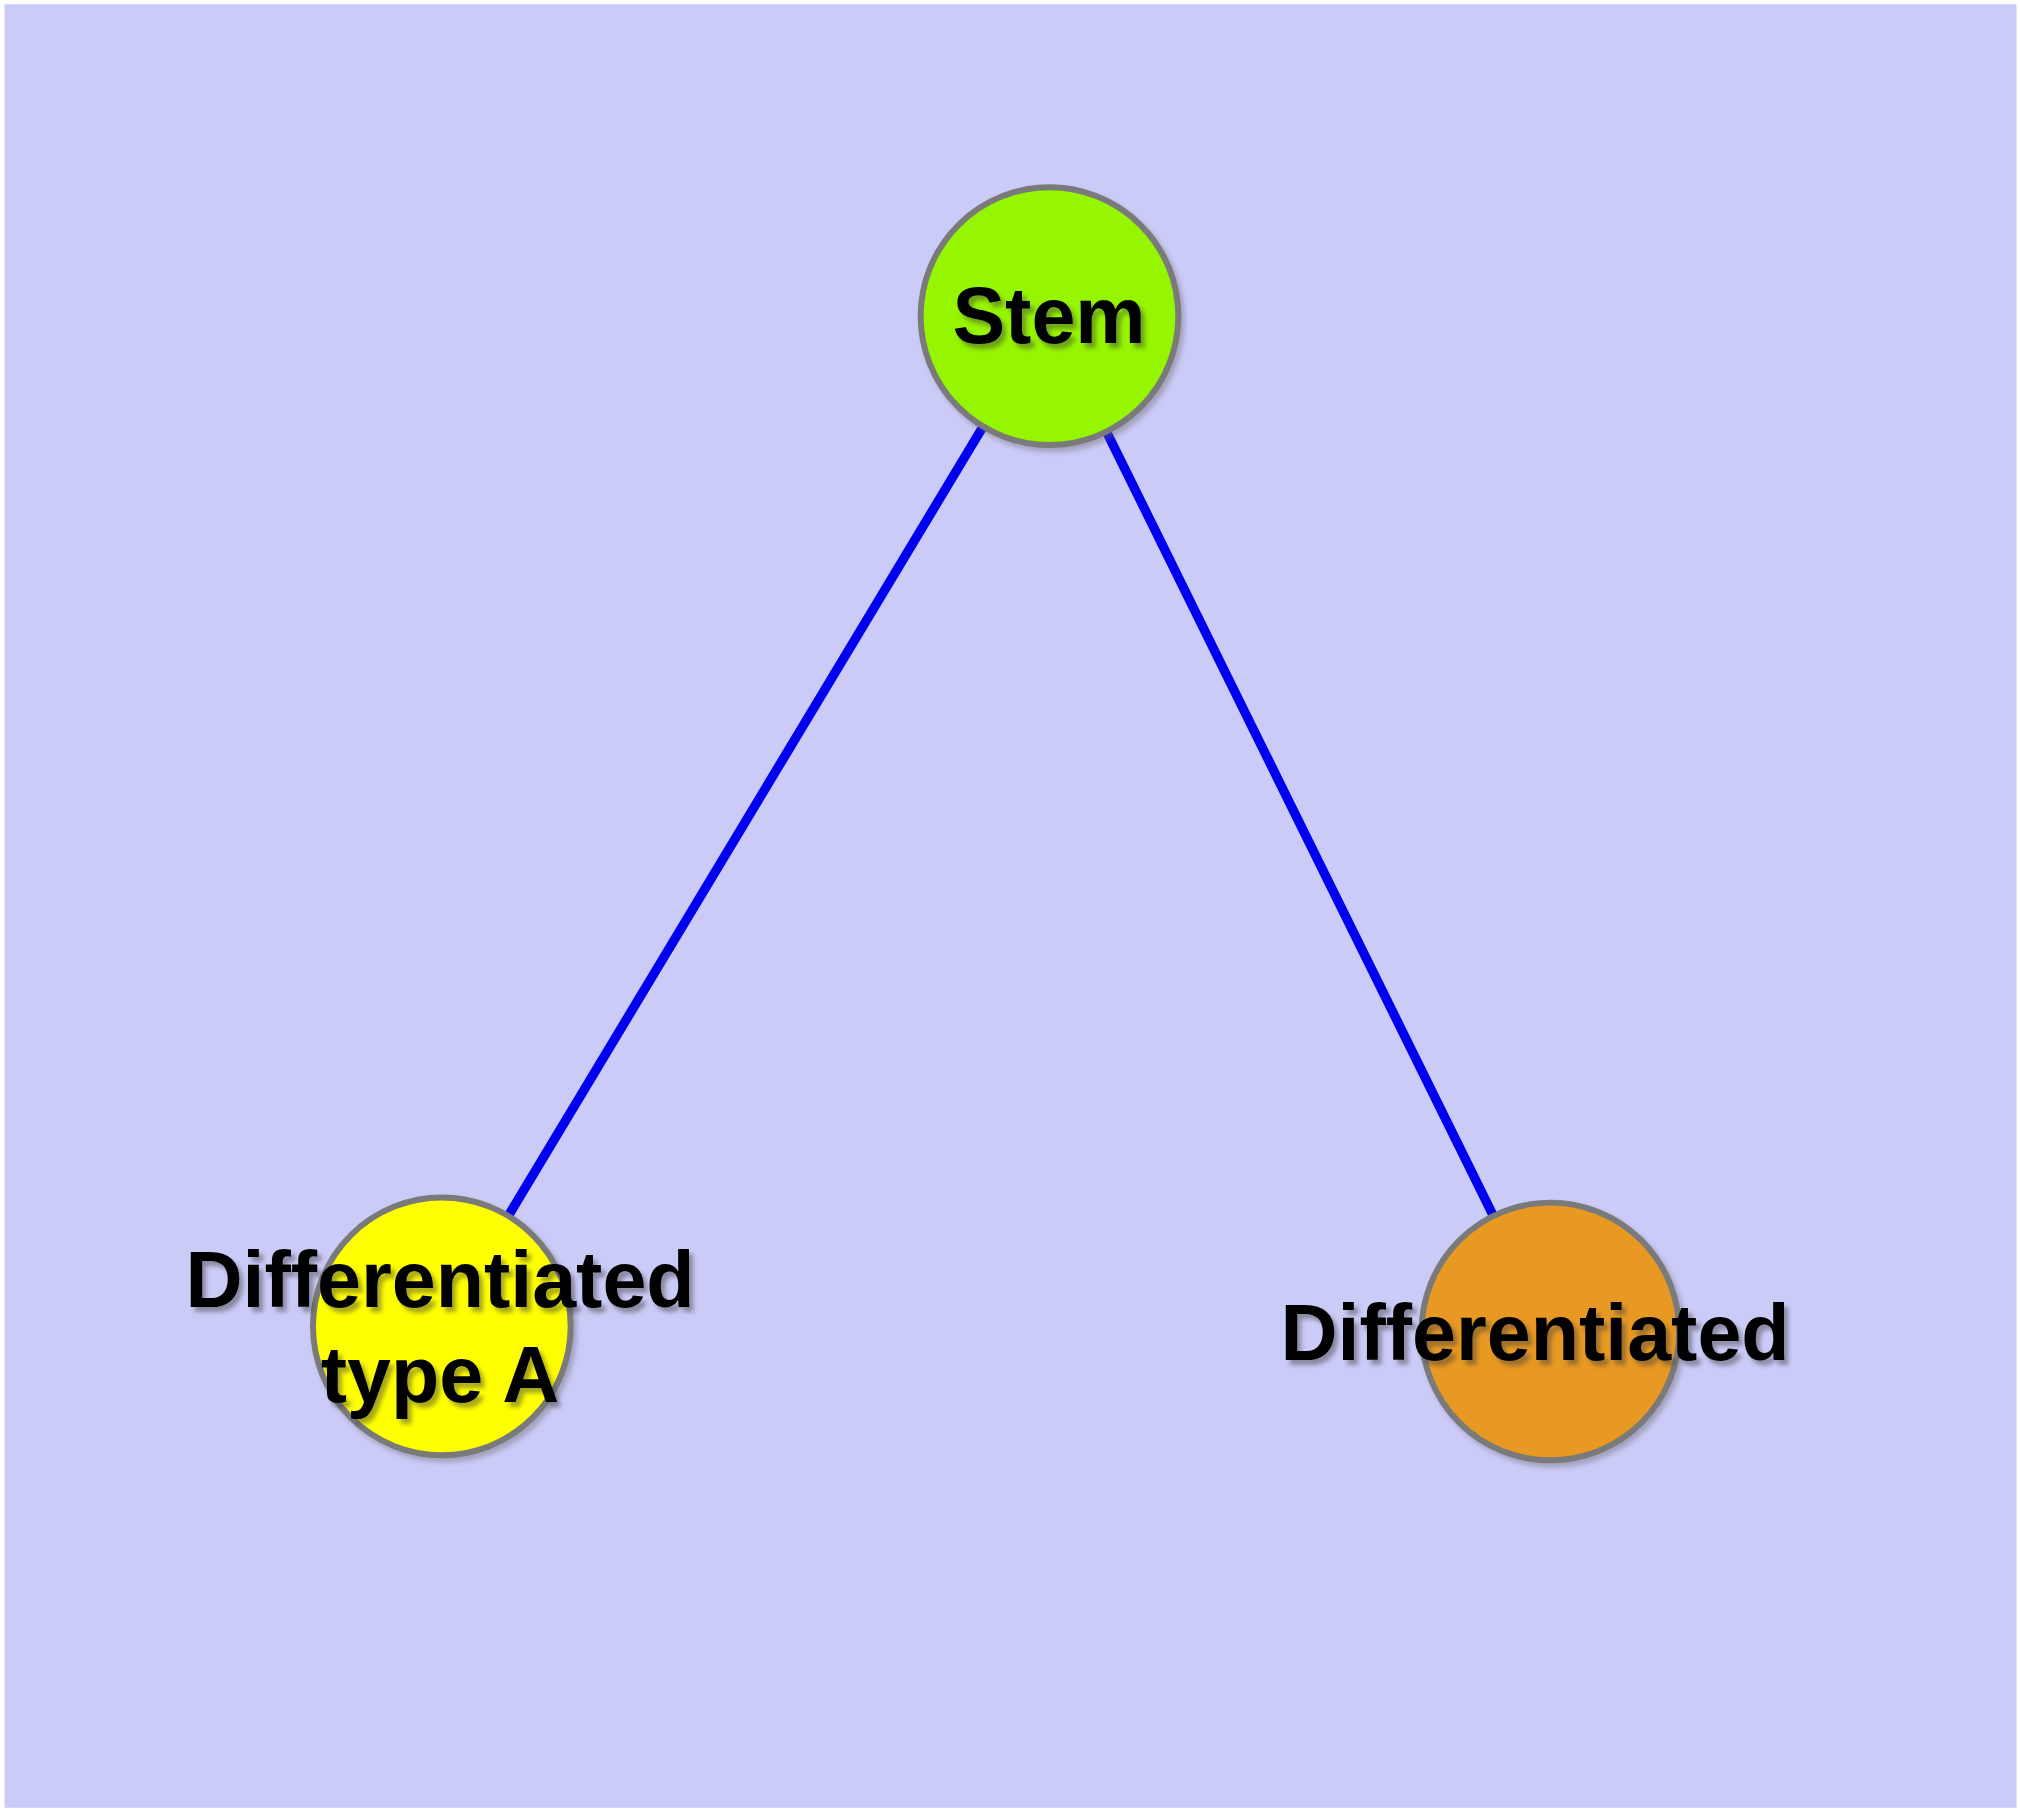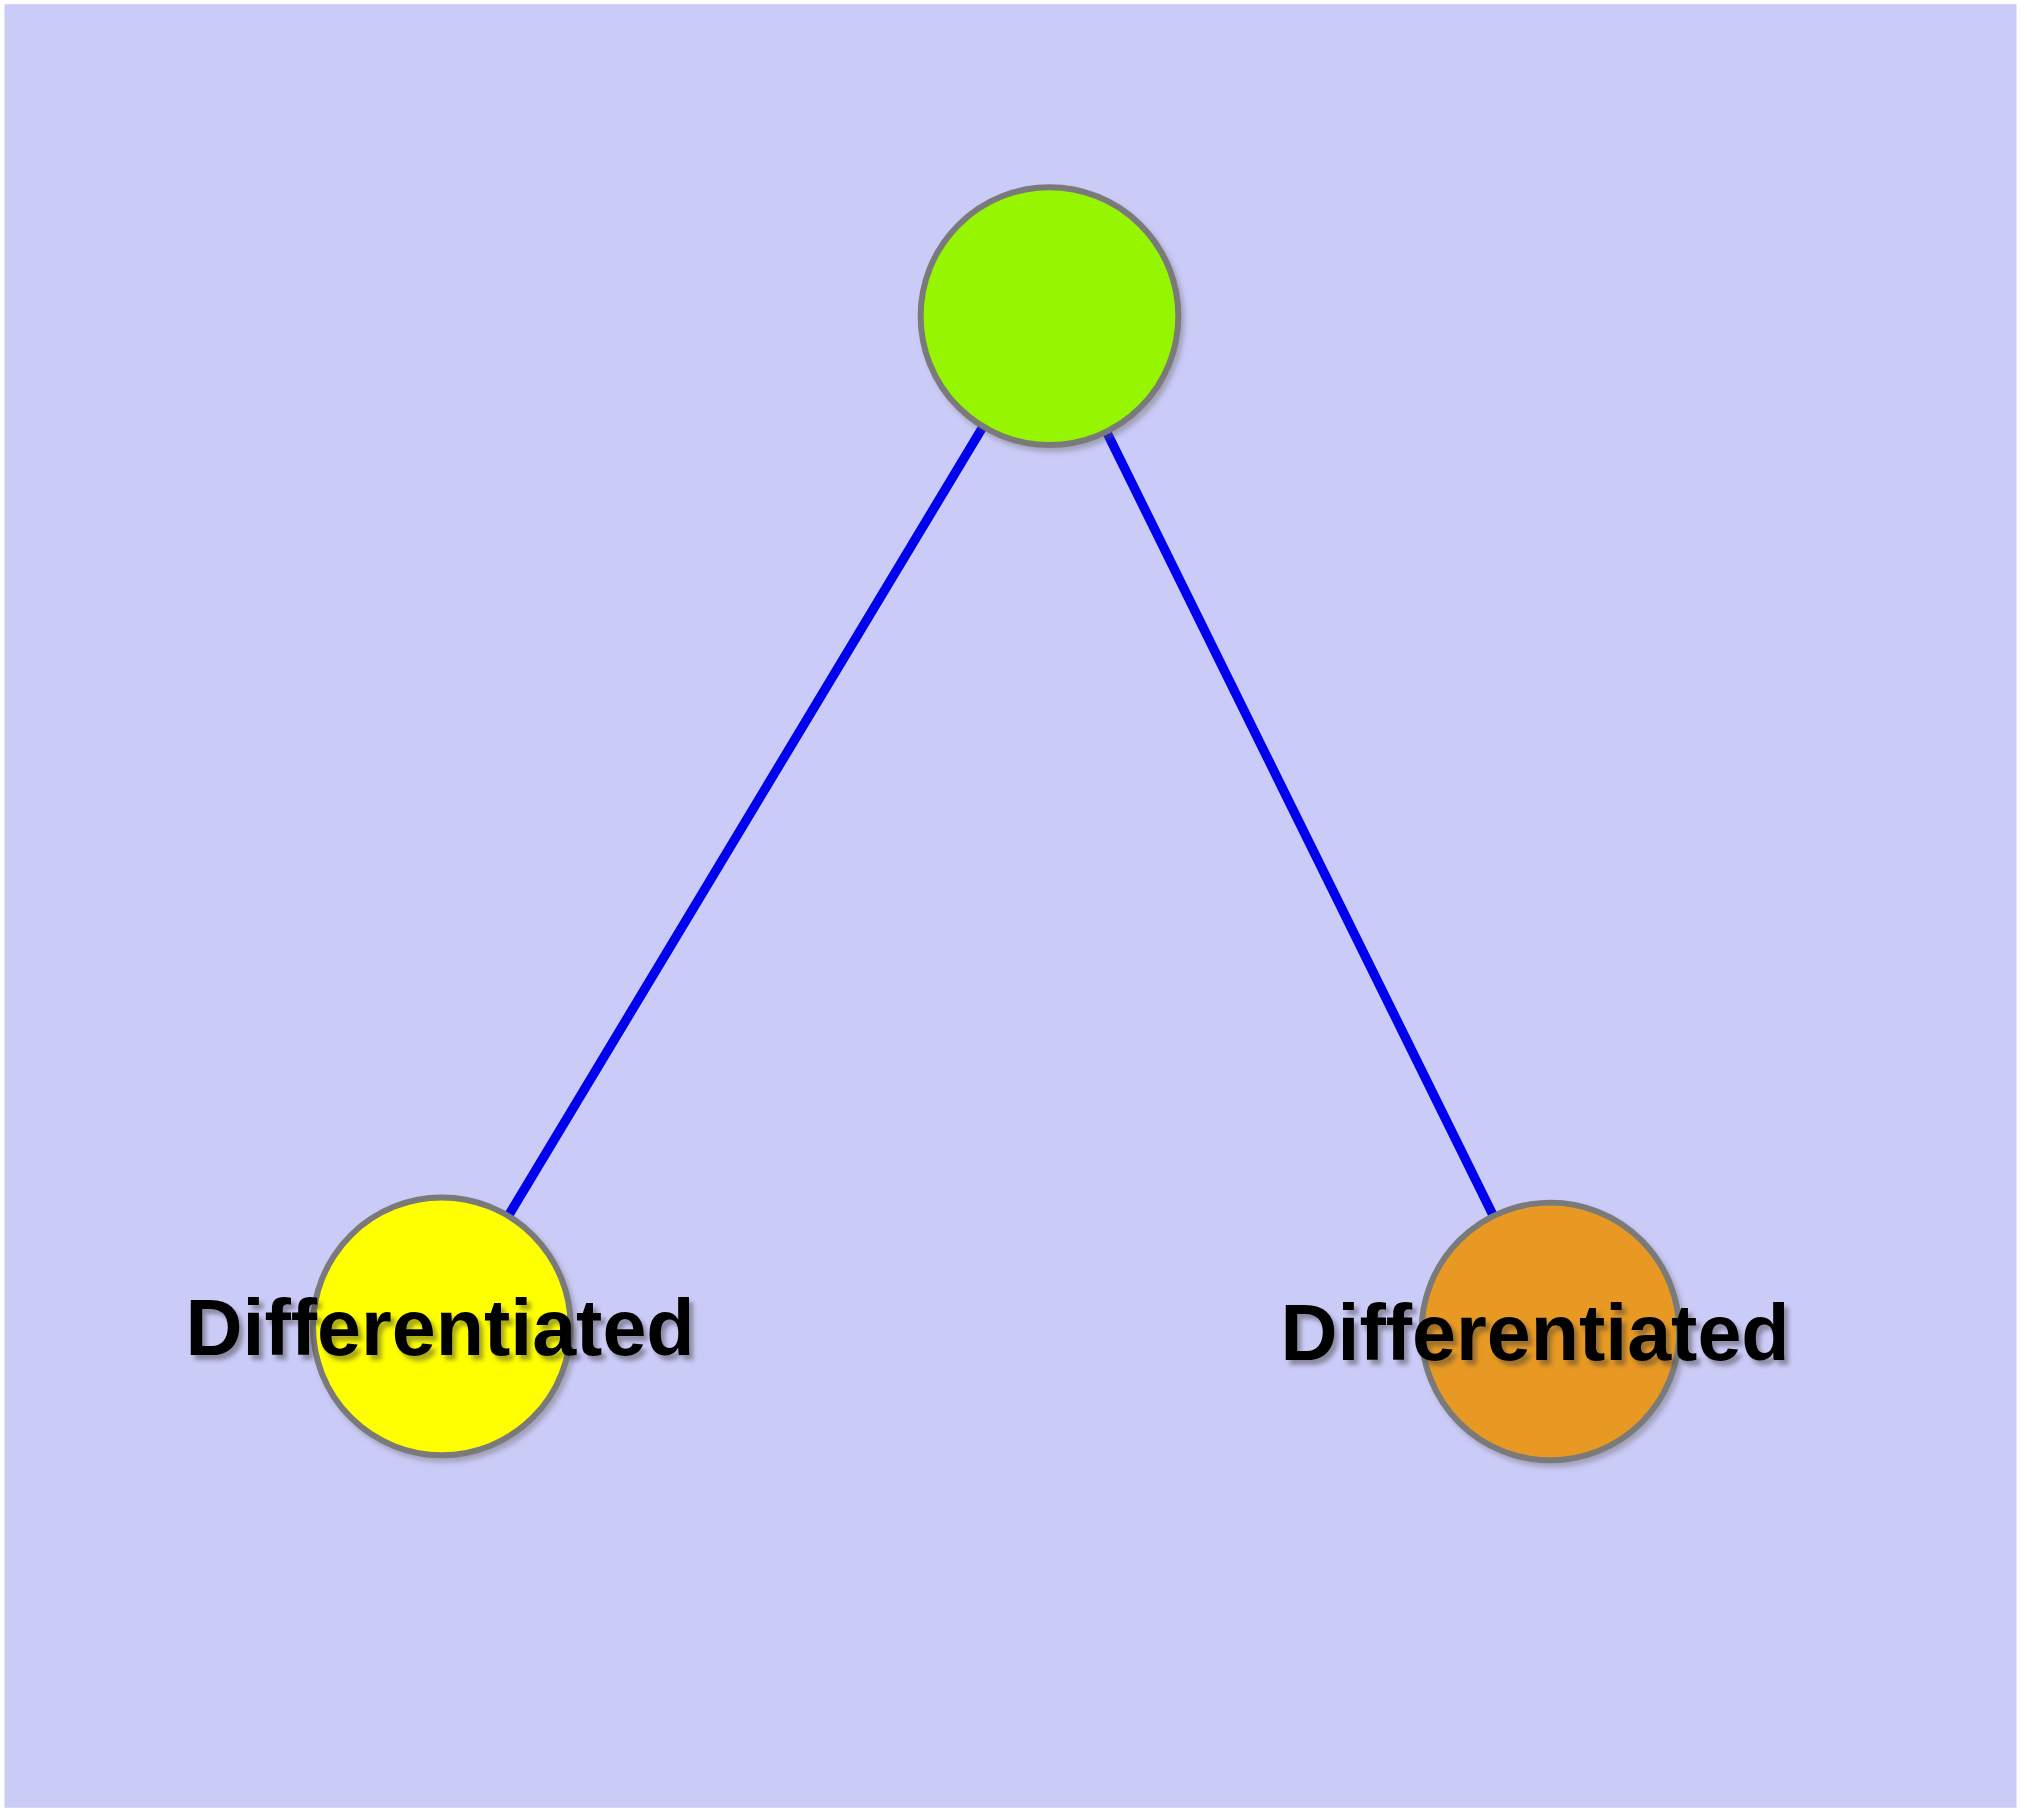--- a/index.html
+++ b/index.html
@@ -61,23 +61,27 @@
     <rect class="plot-bg" x="5" y="5" width="2374" height="2128"></rect>
 
     <line class="edge" x1="1238" y1="373" x2="521" y2="1565"></line>
     <line class="edge" x1="1238" y1="373" x2="1829" y2="1571"></line>
 
     <circle class="node node-stem" cx="1238" cy="373" r="152"></circle>
     <circle class="node node-a" cx="521" cy="1565" r="152"></circle>
     <circle class="node node-b" cx="1829" cy="1571" r="152"></circle>
   </svg>
 
+  <div class="label" style="left:1049px; top:316px;">
+    <div>Stem</div>
+  </div>
 
   <div class="label" style="left:440px; top:1328px;">
     <div>Differentiated</div>
+    <div>type A</div>
   </div>
 
   <div class="label" style="left:1535px; top:1333px;">
     <div>Differentiated</div>
   </div>
 
 </div>
 
 
 </body></html>

